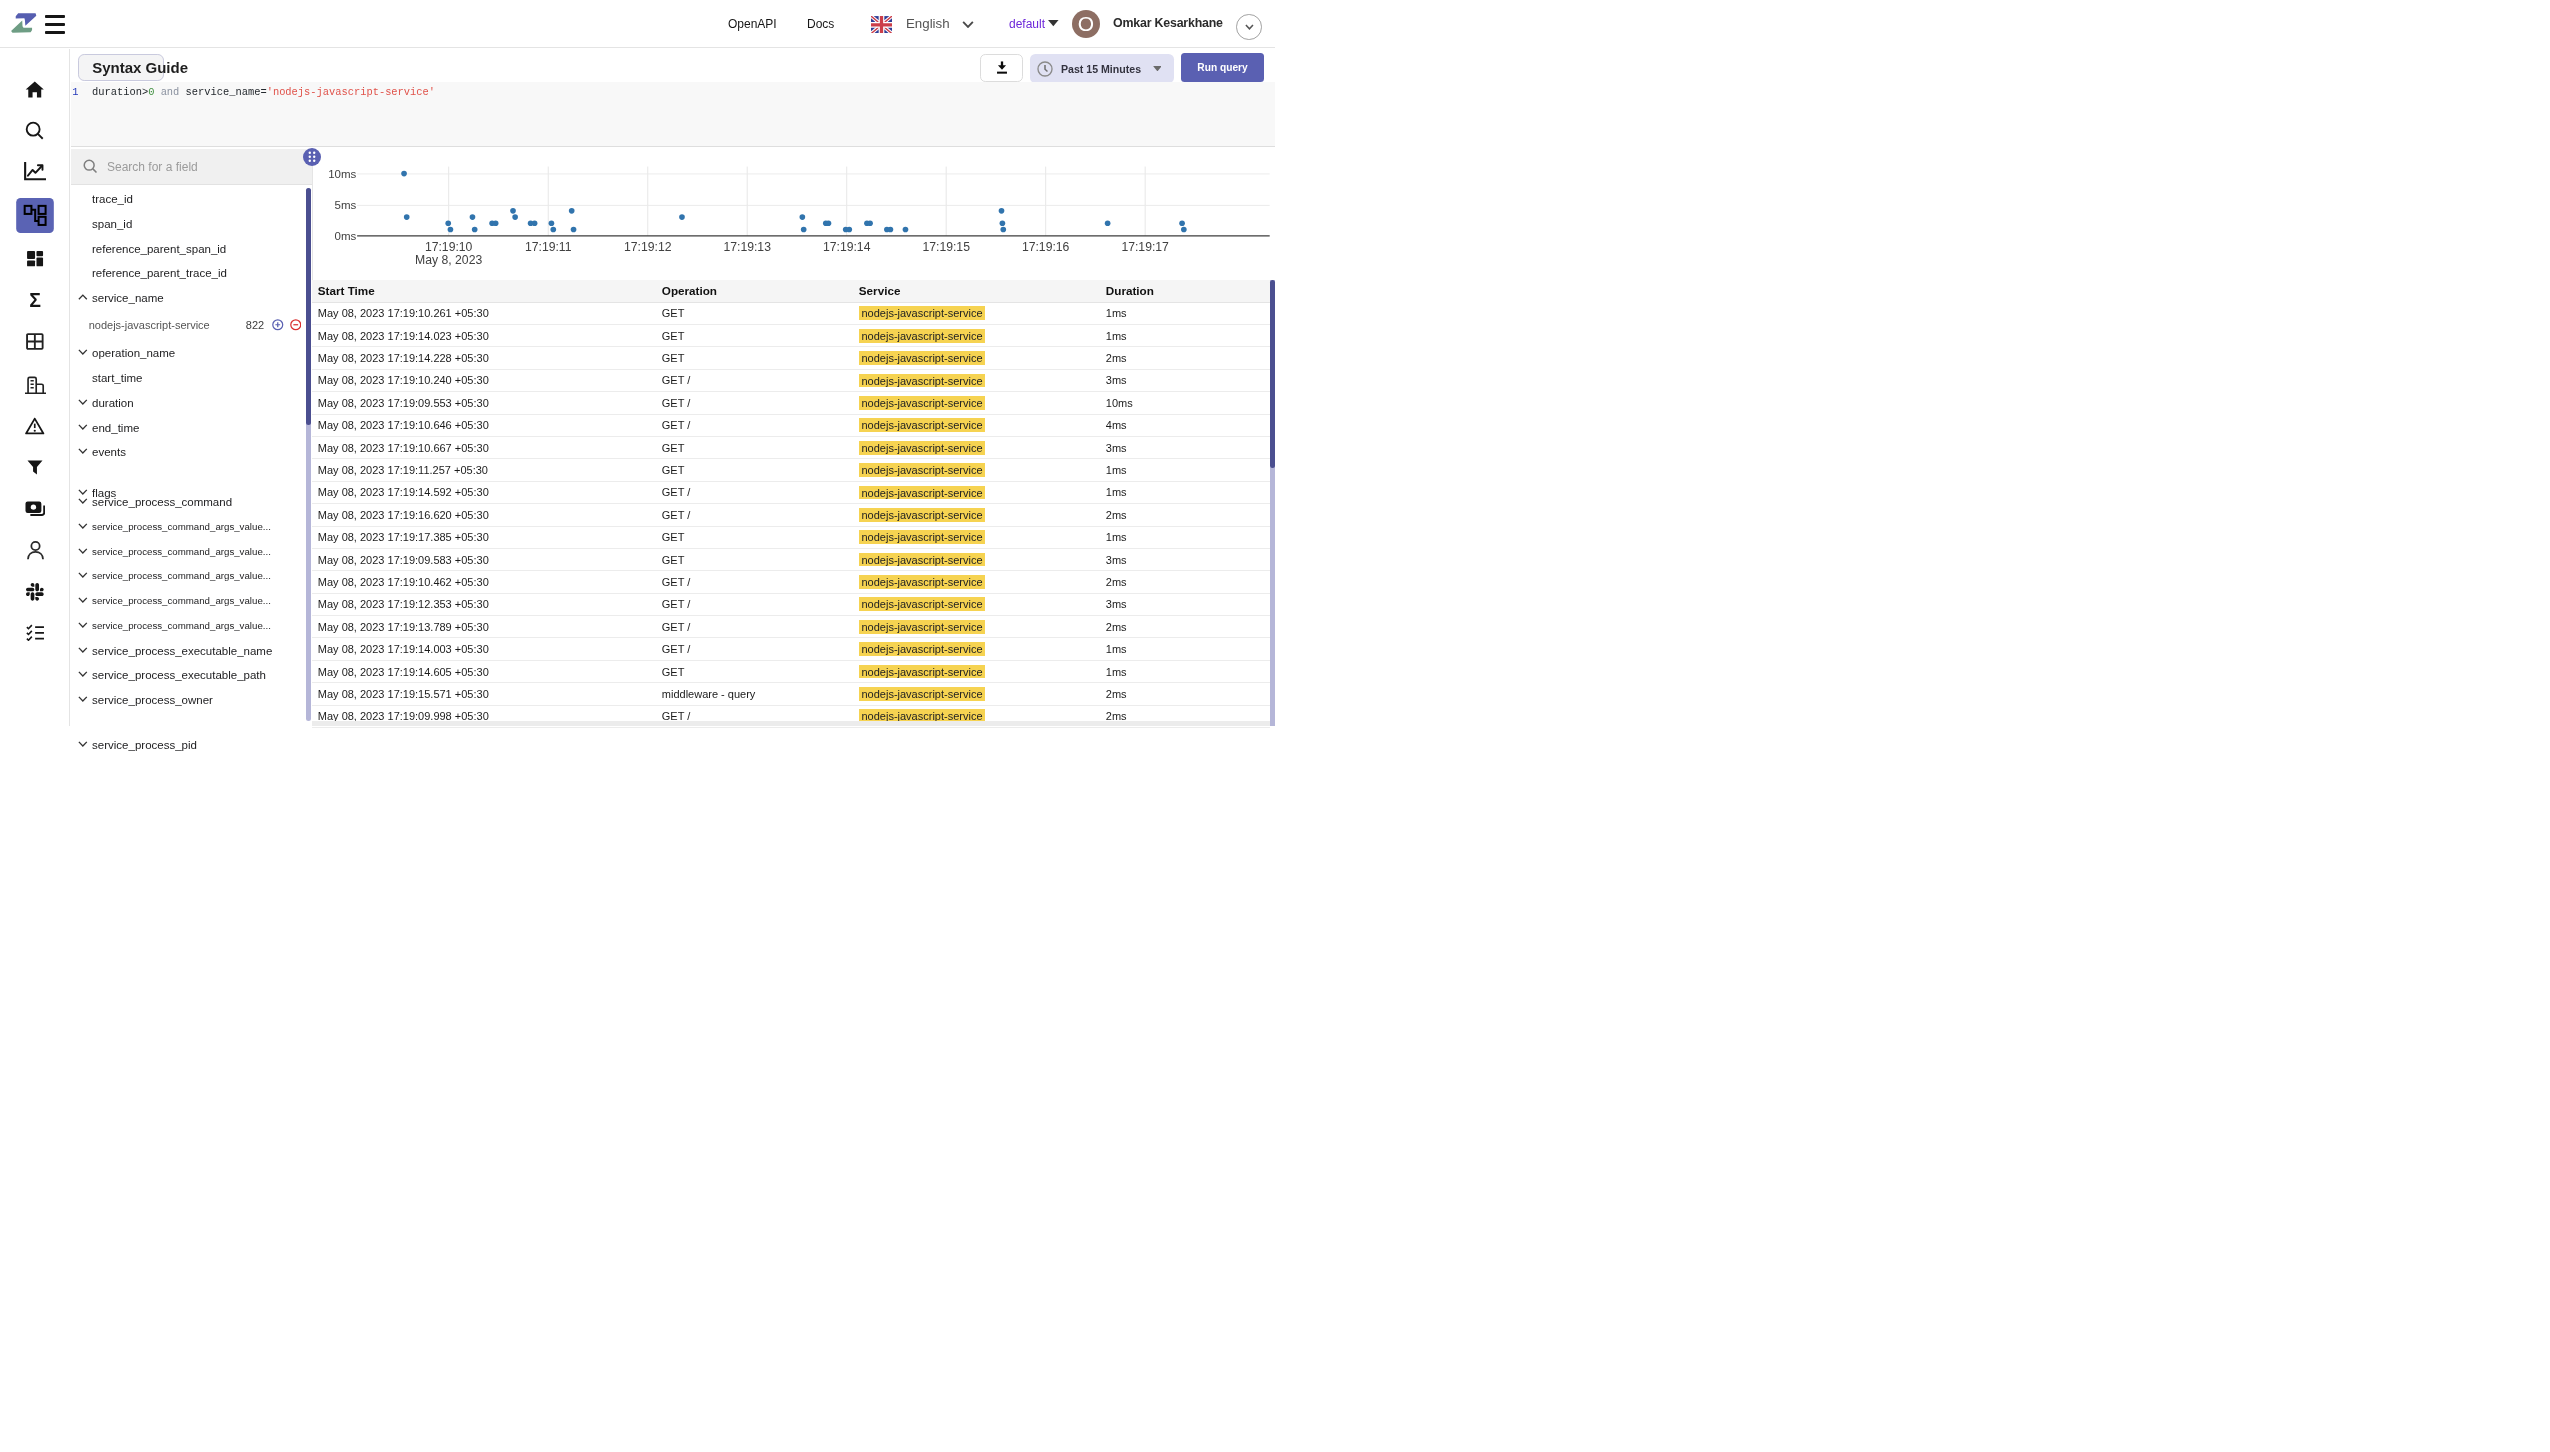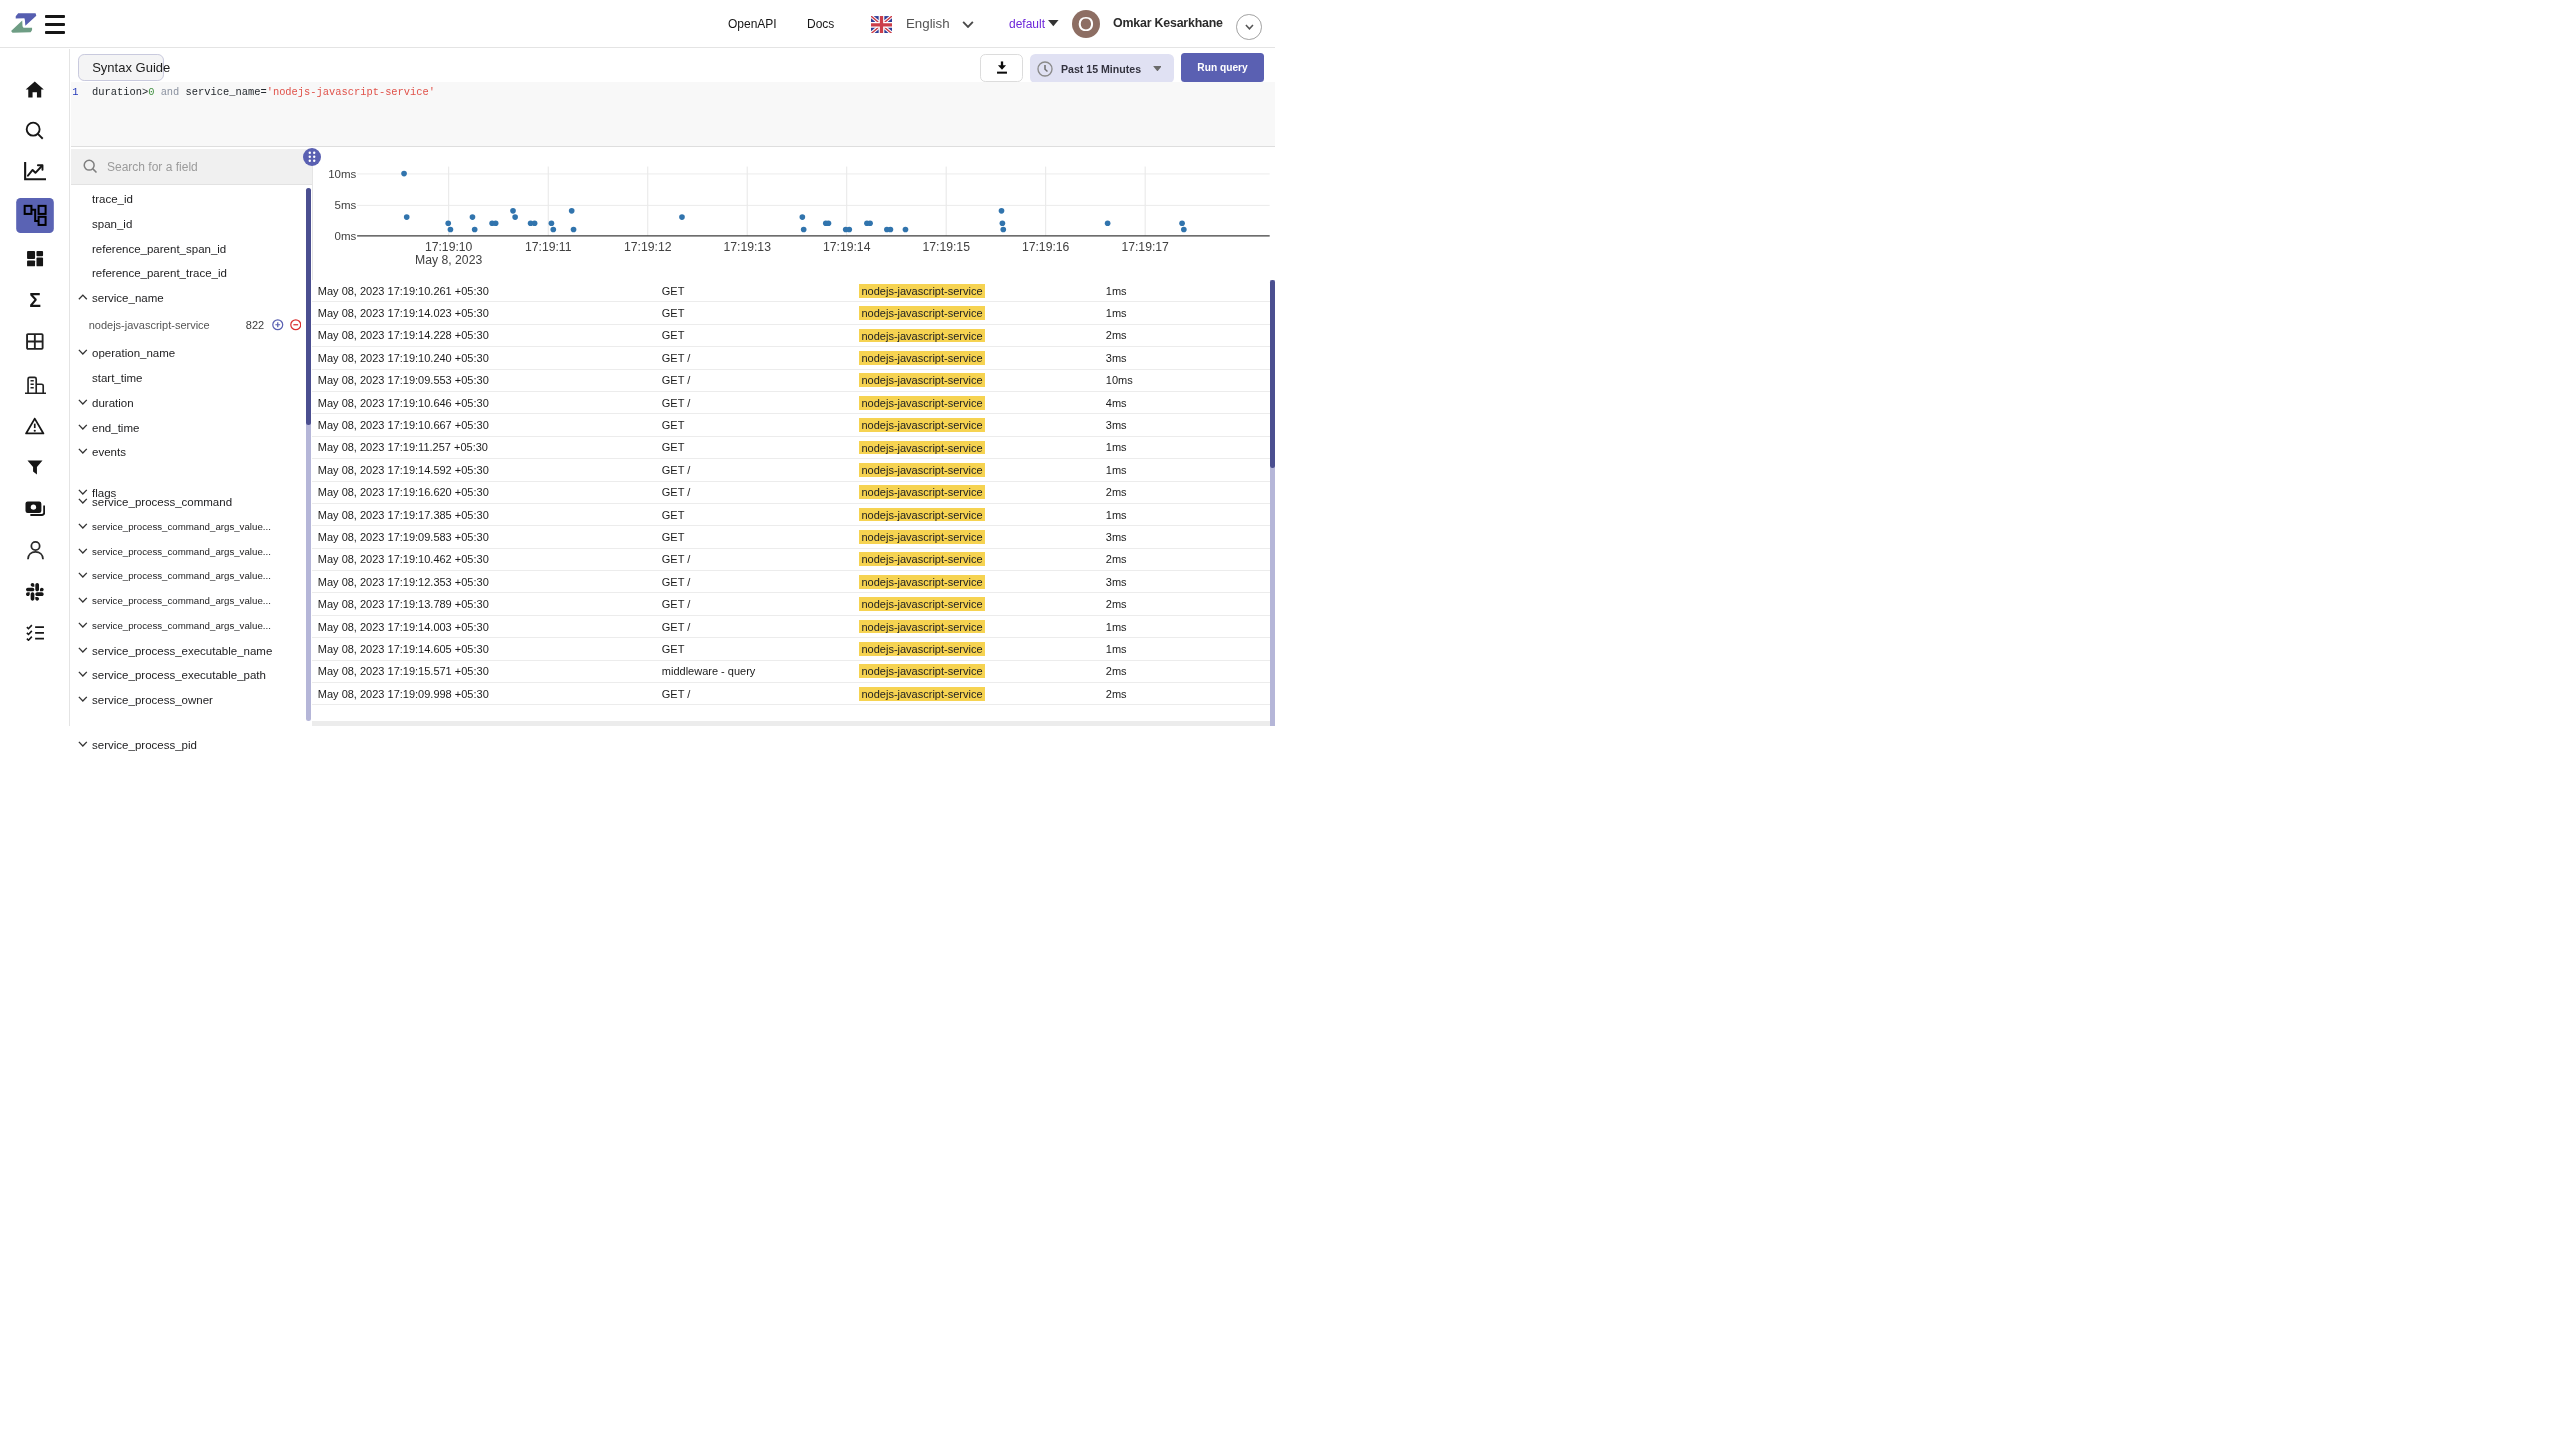--- a/index.html
+++ b/index.html
@@ -13,21 +13,21 @@
   #hamburger div { height:2.7px; background:#161616; border-radius:0.9px; margin-bottom:5.3px; }
   .navtxt { position:absolute; top:17.3px; font-size:12px; color:#161616; }
   
   #sidebar { position:absolute; left:0; top:49px; width:70px; height:677px; background:#fff;
     border-right:0.9px solid #e4e4e4; z-index:4; }
   .sic { position:absolute; left:0; width:70px; display:flex; justify-content:center; }
   
   #syntaxguide { position:absolute; left:78px; top:54px; width:86px; height:27px;
     border:0.9px solid #c9cade; border-radius:6.2px; background:#f4f4f5; display:flex;
     align-items:center; gap:6.2px; padding-left:7px; }
-  #syntaxguide span { white-space:nowrap; font-size:13px; font-weight:400; color:#1d1d1d; }
+  #syntaxguide span { white-space:nowrap; font-size:15px; font-weight:700; color:#1d1d1d; }
   #dlbtn { position:absolute; left:980px; top:54px; width:43px; height:28px;
     border:0.9px solid #dcdcdc; border-radius:5.3px; background:#fff; display:flex;
     align-items:center; justify-content:center; }
   #past15 { position:absolute; left:1030px; top:54px; width:144px; height:29px;
     background:#e0e1f3; border-radius:5.3px; display:flex; align-items:center; }
   #past15 span { white-space:nowrap; font-size:10.6px; font-weight:700; color:#33333f; margin-left:8px; }
   #runquery { position:absolute; left:1181px; top:53px; width:83px; height:29px;
     background:#5a60b2; border-radius:3.5px; color:#fff; font-size:10.2px; font-weight:700;
     display:flex; align-items:center; justify-content:center; }
   
@@ -453,20 +453,26 @@
         <circle cx="7" cy="2" r="1.35"></circle>
       <circle cx="2" cy="6.5" r="1.35"></circle>
         <circle cx="7" cy="6.5" r="1.35"></circle>
       <circle cx="2" cy="11" r="1.35"></circle>
         <circle cx="7" cy="11" r="1.35"></circle>
     </g>
   </svg>
 </div>
 
 <div id="tablewrap">
+    <div class="trow head">
+      <div>Start Time</div>
+      <div>Operation</div>
+      <div>Service</div>
+      <div>Duration</div>
+    </div>
     <div class="trow">
       <div>May 08, 2023 17:19:10.261 +05:30</div>
       <div>GET</div>
       <div><span class="chip">nodejs-javascript-service</span></div>
       <div>1ms</div>
     </div>
     <div class="trow">
       <div>May 08, 2023 17:19:14.023 +05:30</div>
       <div>GET</div>
       <div><span class="chip">nodejs-javascript-service</span></div>

